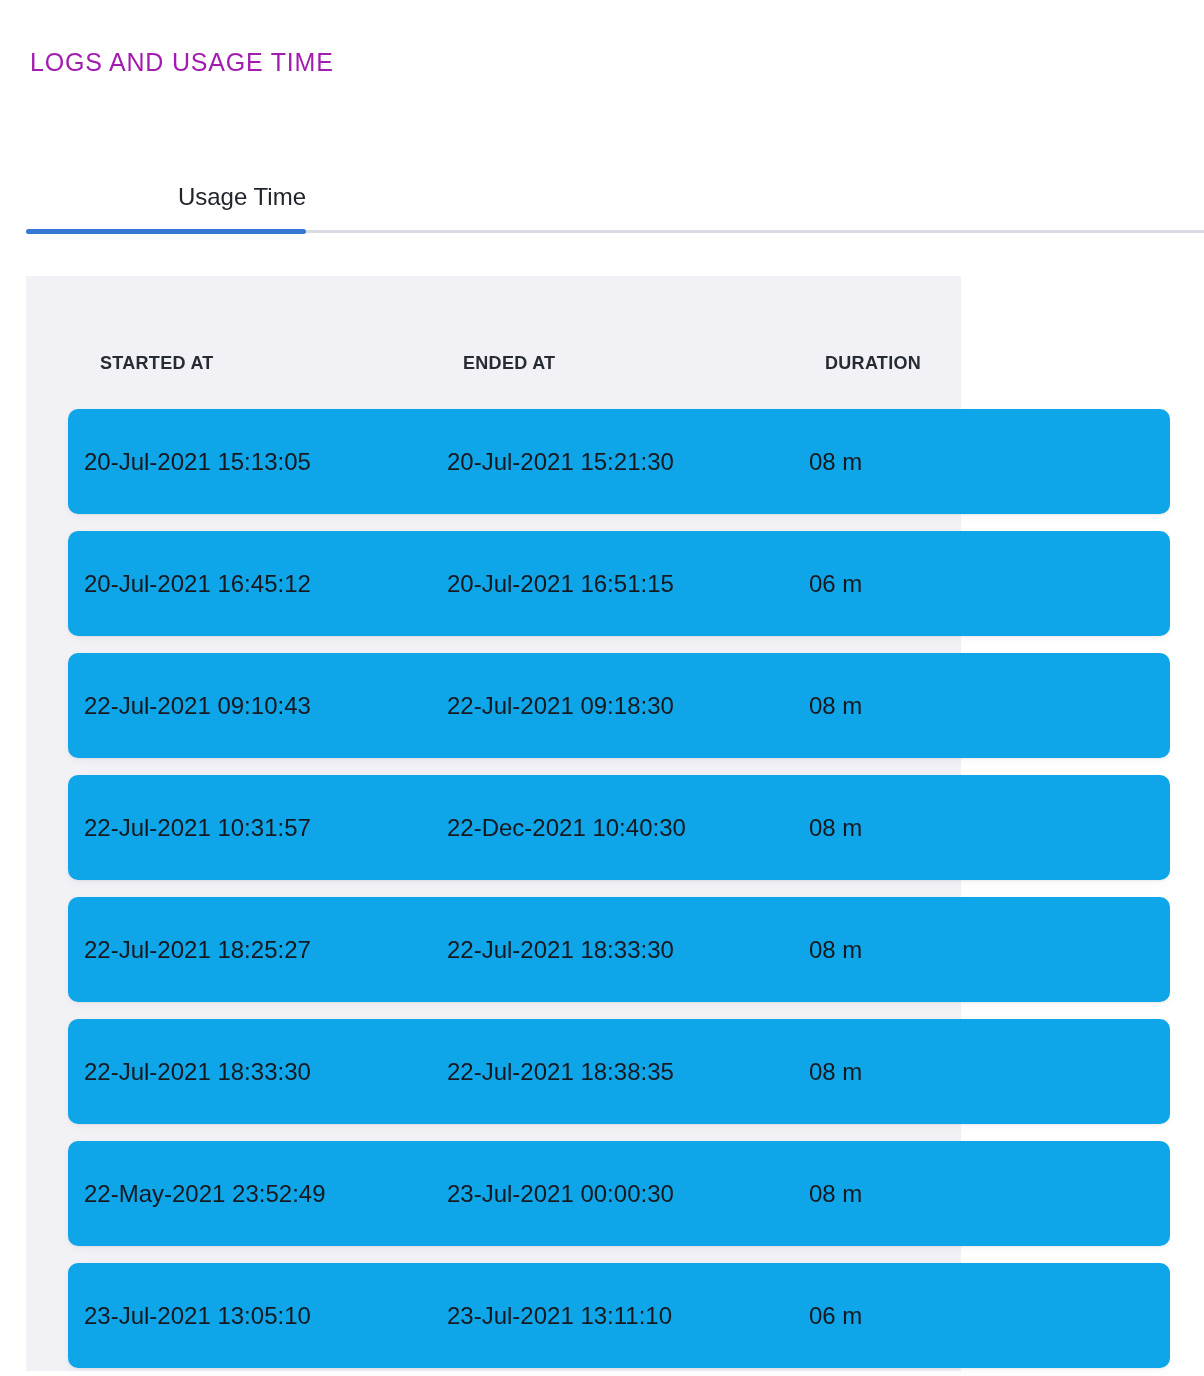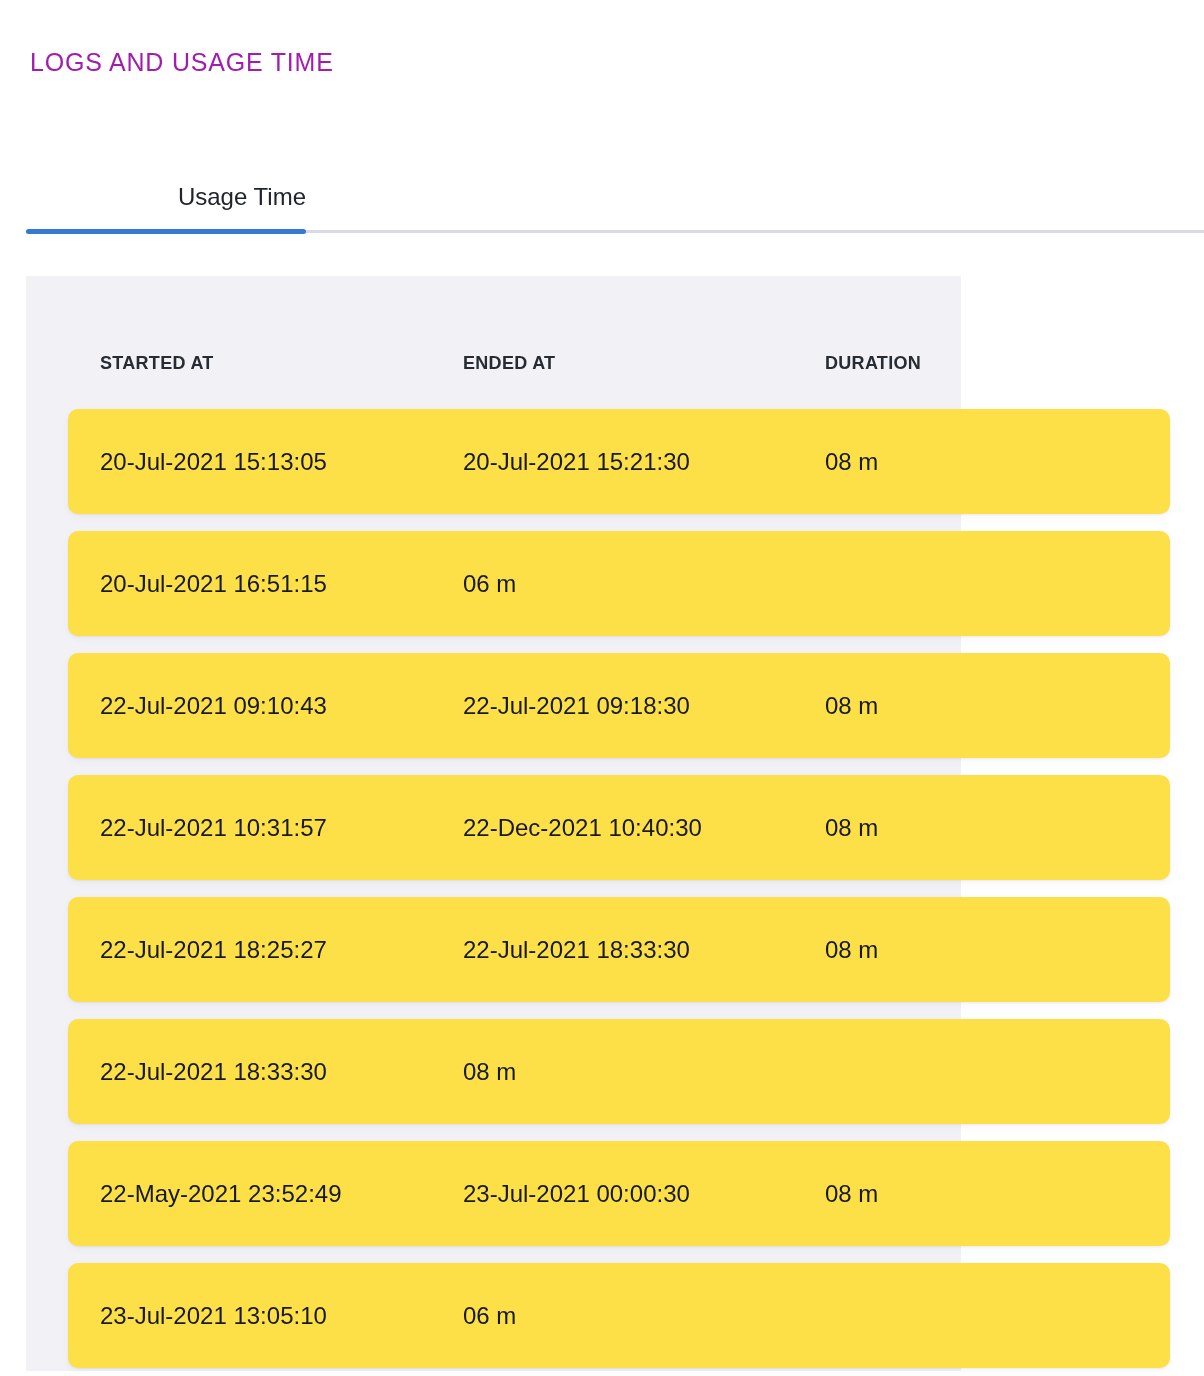--- a/index.html
+++ b/index.html
@@ -59,25 +59,26 @@
     margin-bottom:37px;
   }
   .header-cell {
     font-size:18px; font-weight:700;
     letter-spacing:0.3px;
     color:#272b33;
     line-height:18px;
   }
 
   .card {
-    background:#fde047;
+    background:#0ea5e9;
     border-radius:10px;
     height:105px;
     margin-bottom:17px;
     box-shadow:0 1px 2px rgba(20,24,48,0.05), 0 3px 8px rgba(20,24,48,0.04);
+    padding-left:16px;
   }
   .cell {
     font-size:24px;
     color:#17191f;
     line-height:28px;
     white-space:nowrap;
   }
 </style>
 </head>
 <body>
@@ -98,20 +99,21 @@
     <div class="header-cell">DURATION</div>
   </div>
   <div id="rows">
   <div class="grid-row card">
     <div class="cell">20-Jul-2021 15:13:05</div>
     <div class="cell">20-Jul-2021 15:21:30</div>
     <div class="cell">08 m</div>
   </div>
 
   <div class="grid-row card">
+    <div class="cell">20-Jul-2021 16:45:12</div>
     <div class="cell">20-Jul-2021 16:51:15</div>
     <div class="cell">06 m</div>
   </div>
 
   <div class="grid-row card">
     <div class="cell">22-Jul-2021 09:10:43</div>
     <div class="cell">22-Jul-2021 09:18:30</div>
     <div class="cell">08 m</div>
   </div>
 
@@ -122,27 +124,29 @@
   </div>
 
   <div class="grid-row card">
     <div class="cell">22-Jul-2021 18:25:27</div>
     <div class="cell">22-Jul-2021 18:33:30</div>
     <div class="cell">08 m</div>
   </div>
 
   <div class="grid-row card">
     <div class="cell">22-Jul-2021 18:33:30</div>
+    <div class="cell">22-Jul-2021 18:38:35</div>
     <div class="cell">08 m</div>
   </div>
 
   <div class="grid-row card">
     <div class="cell">22-May-2021 23:52:49</div>
     <div class="cell">23-Jul-2021 00:00:30</div>
     <div class="cell">08 m</div>
   </div>
 
   <div class="grid-row card">
     <div class="cell">23-Jul-2021 13:05:10</div>
+    <div class="cell">23-Jul-2021 13:11:10</div>
     <div class="cell">06 m</div>
   </div>
 </div>
 </div>
 
 </body></html>

